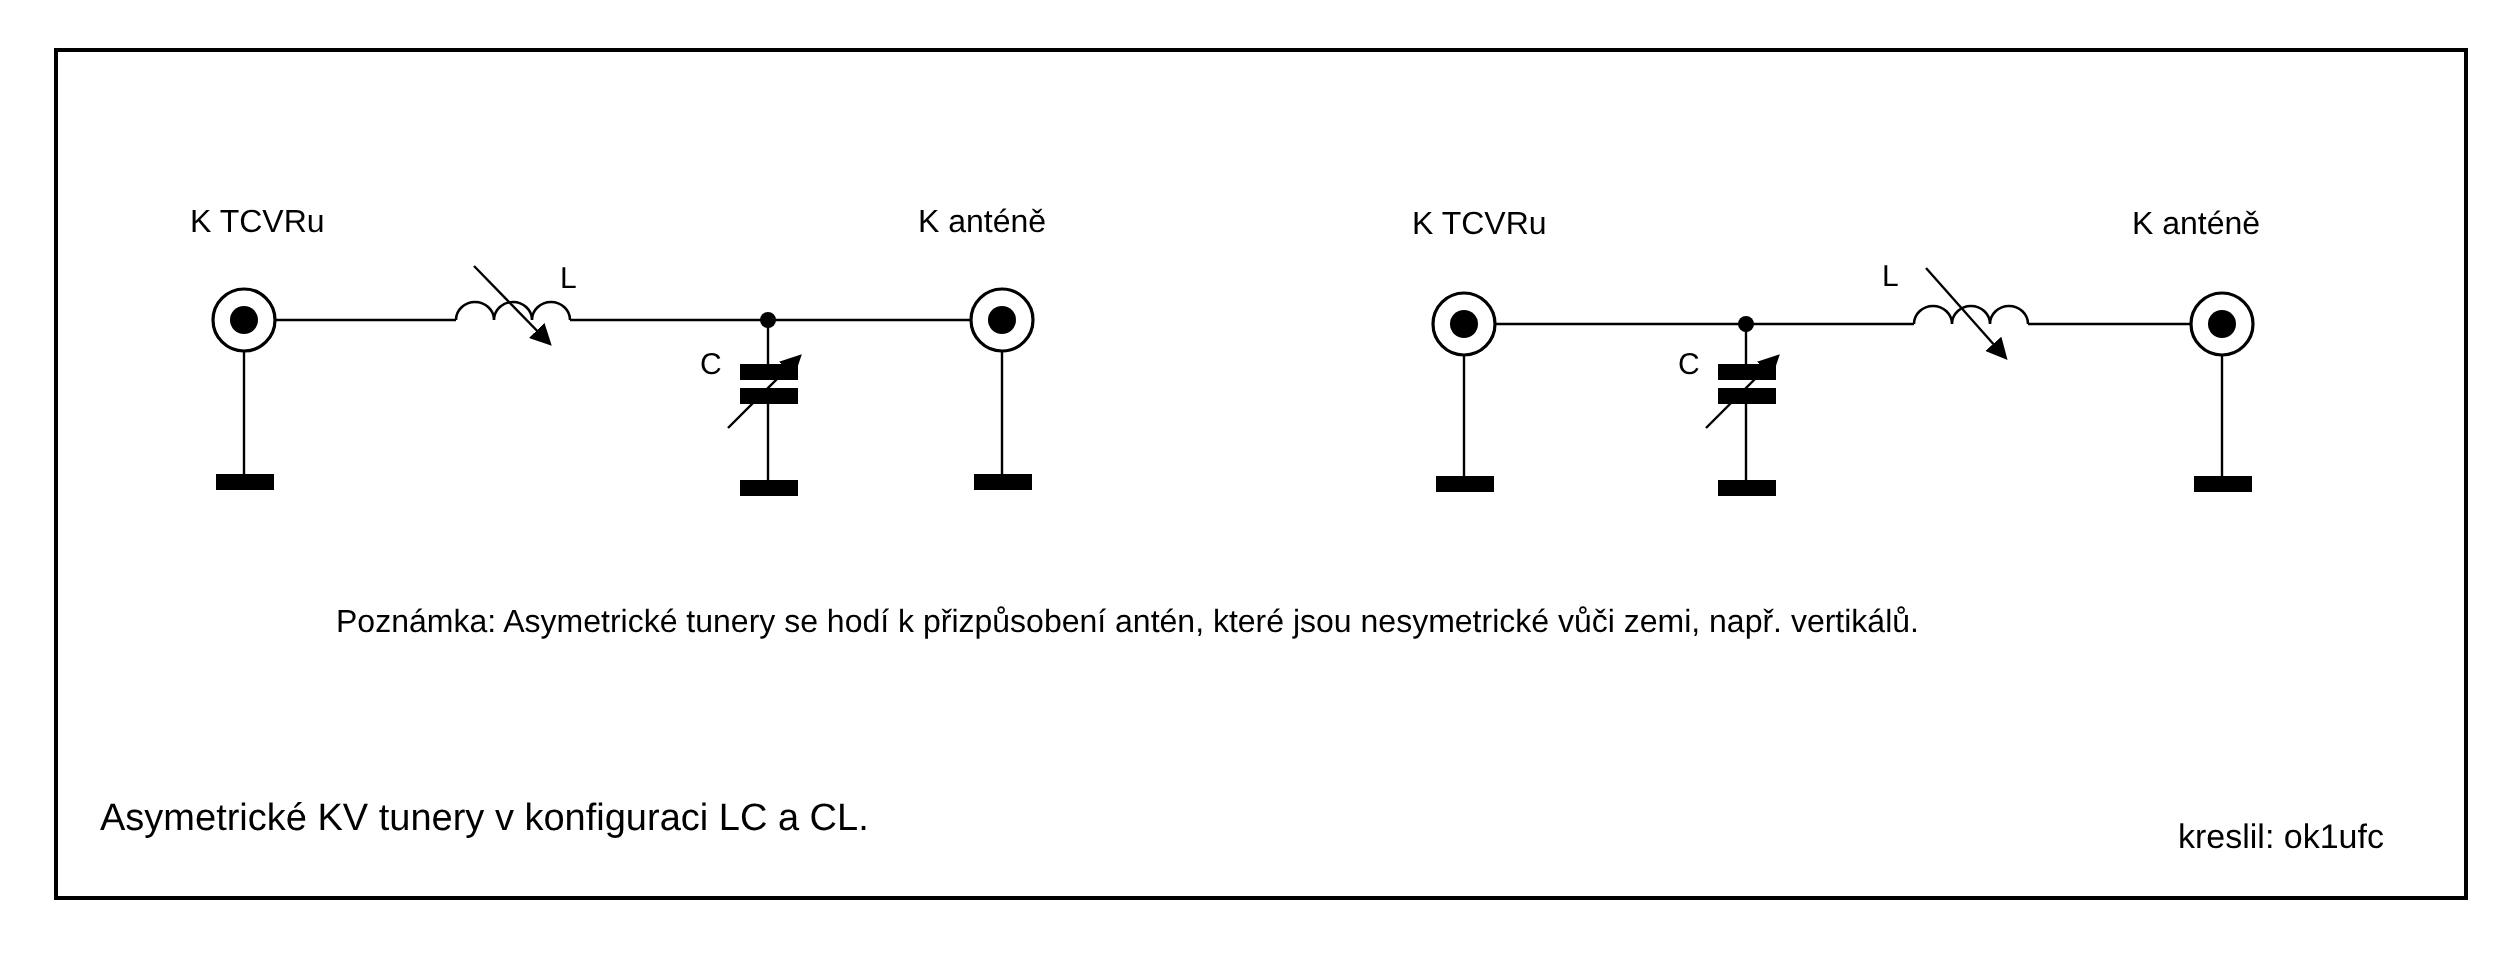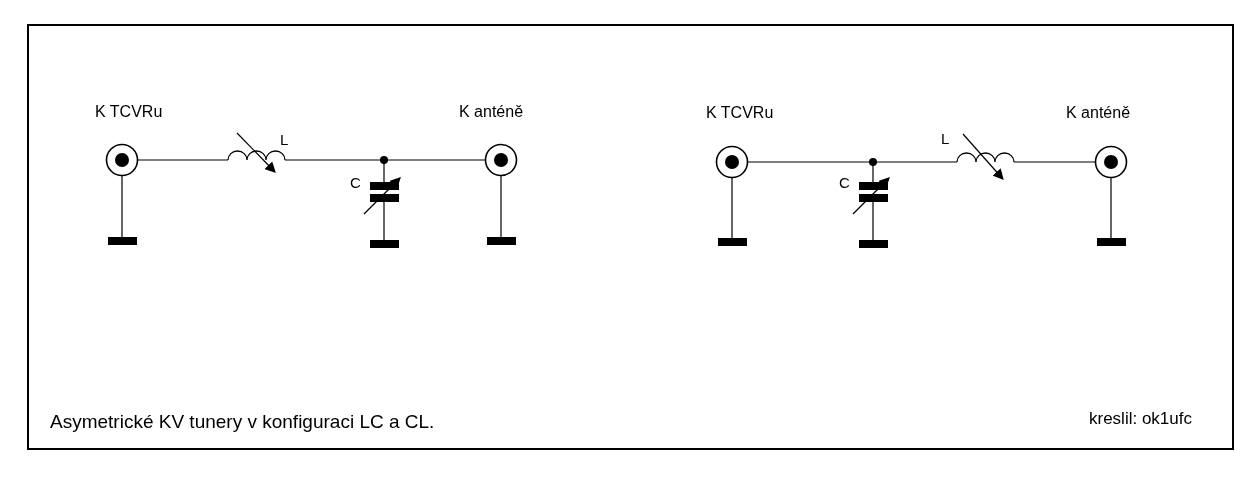--- a/index.html
+++ b/index.html
@@ -51,21 +51,21 @@
     left: 168px;
     top: 302px;
     font-size: 16px;
     line-height: 19px;
     white-space: nowrap;
     color: #000000;
   }
   #title {
     position: absolute;
     left: 50px;
-    top: 410px;
+    top: 398px;
     font-size: 19px;
     line-height: 23px;
     white-space: nowrap;
     color: #000000;
   }
   #credit {
     position: absolute;
     left: 1089px;
     top: 408px;
     font-size: 17px;
@@ -170,16 +170,17 @@
   <div class="lbl" style="left:95px;  top:103px;">K TCVRu</div>
   <div class="lbl" style="left:459px; top:103px;">K anténě</div>
   <div class="comp-lbl" style="left:280px; top:132px;">L</div>
   <div class="comp-lbl" style="left:350px; top:175px;">C</div>
 
   <div class="lbl" style="left:706px;  top:104px;">K TCVRu</div>
   <div class="lbl" style="left:1066px; top:104px;">K anténě</div>
   <div class="comp-lbl" style="left:941px; top:131px;">L</div>
   <div class="comp-lbl" style="left:839px; top:175px;">C</div>
 
+  <div id="note">Poznámka: Asymetrické tunery se hodí k přizpůsobení antén, které jsou nesymetrické vůči zemi, např. vertikálů.</div>
   <div id="title">Asymetrické KV tunery v konfiguraci LC a CL.</div>
   <div id="credit">kreslil: ok1ufc</div>
 
 </div>
 
 </body></html>

